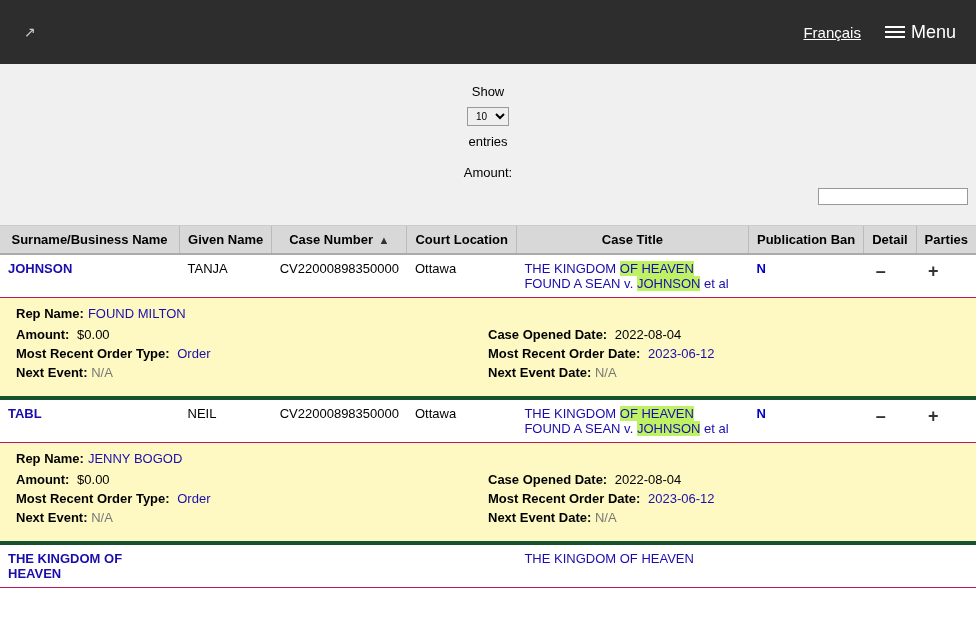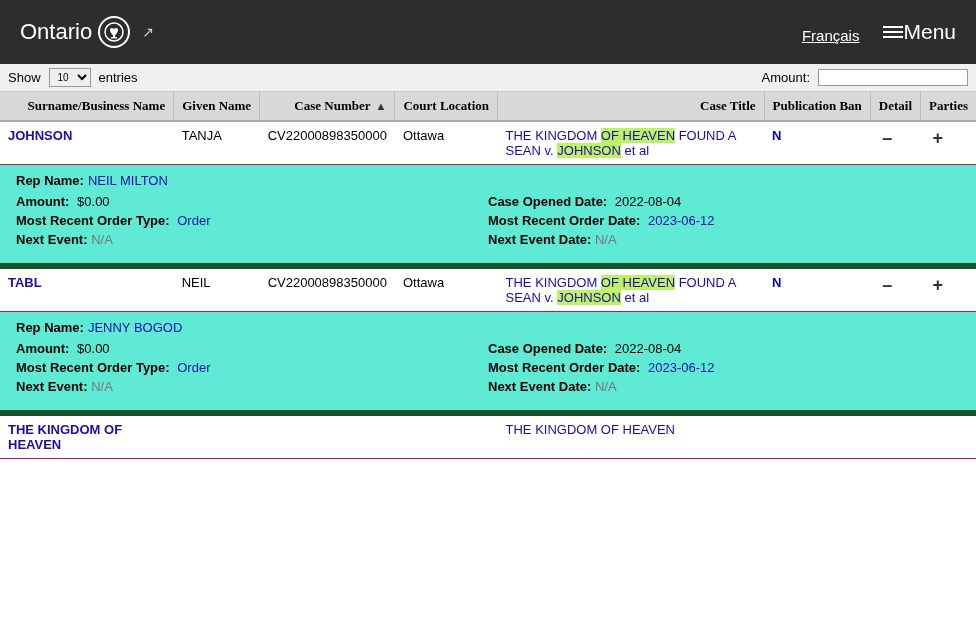--- a/index.html
+++ b/index.html
@@ -40,60 +40,62 @@
       color: #fff;
       font-size: 14px;
     }
     .external-link-icon {
       color: #ccc;
       font-size: 14px;
       margin-left: 4px;
     }
     .header-right {
       display: flex;
-      align-items: flex-end;
+      align-items: center;
       gap: 24px;
     }
     .francais-btn {
       color: #fff;
       font-size: 15px;
       background: none;
       border: none;
       cursor: pointer;
       text-decoration: underline;
     }
     .menu-btn {
       color: #fff;
-      font-size: 21px;
+      font-size: 18px;
       background: none;
       border: none;
       cursor: pointer;
       display: flex;
       align-items: center;
+      gap: 6px;
     }
     .hamburger {
       display: flex;
       flex-direction: column;
       gap: 3px;
     }
     .hamburger span {
       display: block;
       width: 20px;
       height: 2px;
       background: #fff;
     }
 
     
     .controls-bar {
       background: #f0f0f0;
-      padding: 4px 8px;
+      padding: 20px 8px;
       display: flex;
       align-items: center;
       gap: 8px;
       border-bottom: 1px solid #ccc;
+      flex-direction: column;
     }
     .controls-bar input, .controls-bar select {
       border: 1px solid #999;
       padding: 2px 4px;
       font-size: 10px;
     }
     .controls-bar .show-label { font-size: 13px; }
     .search-input {
       margin-left: auto;
       border: 1px solid #999;
@@ -105,28 +107,27 @@
     
     .data-table {
       width: 100%;
       border-collapse: collapse;
     }
     .data-table thead tr {
       background: #d8d8d8;
     }
     .data-table thead th {
       padding: 6px 8px;
-      text-align: right;
+      text-align: center;
       font-weight: bold;
       font-size: 13px;
       border-right: 1px solid #bbb;
       border-bottom: 2px solid #aaa;
       vertical-align: bottom;
       white-space: nowrap;
-      font-family: Liberation Serif, serif;
     }
     .data-table thead th:last-child { border-right: none; }
 
     
     .sort-arrow {
       color: #333;
       font-size: 11px;
       margin-left: 2px;
     }
 
@@ -134,22 +135,22 @@
     .data-table tbody tr.main-row {
       background: #fff;
       border-bottom: 1px solid #be185d;
     }
     .data-table tbody tr.main-row td {
       padding: 6px 8px;
       vertical-align: top;
       font-size: 13px;
     }
     .data-table tbody tr.detail-row {
-      background: #5eead4;
-      border-bottom: 6px solid #14532d;
+      background: #fef9c3;
+      border-bottom: 4px solid #14532d;
     }
     .data-table tbody tr.detail-row td {
       padding: 0;
     }
 
     .name-link {
       color: #1a0dab;
       text-decoration: none;
       font-weight: bold;
     }
@@ -217,31 +218,20 @@
     .partial-row td {
       padding: 6px 8px;
       font-size: 13px;
     }
   </style>
 </head>
 <body>
 
 <header class="header">
   <div class="header-left">
-    <div class="ontario-logo">
-      <span class="ontario-text">Ontario</span>
-      <div class="ontario-icon">
-        <svg width="20" height="20" viewBox="0 0 20 20" fill="none">
-          <circle cx="10" cy="10" r="9" stroke="white" stroke-width="1.5" fill="none"></circle>
-          <path d="M10 14 C10 14 6 11 6 8 C6 6 8 5 10 7 C12 5 14 6 14 8 C14 11 10 14 10 14Z" fill="white"></path>
-          <rect x="9" y="13" width="2" height="3" fill="white"></rect>
-          <rect x="7" y="15" width="6" height="1.5" fill="white"></rect>
-        </svg>
-      </div>
-    </div>
     <span class="external-link-icon">↗</span>
   </div>
   <div class="header-right">
     <button class="francais-btn">Français</button>
     <button class="menu-btn">
       <div class="hamburger">
         <span></span>
           <span></span>
           <span></span>
       </div>
@@ -304,21 +294,21 @@
     <td><a href="#" class="case-title-link"><span>THE KINGDOM </span><span class="highlight">OF HEAVEN</span><span> FOUND A SEAN v. </span><span class="highlight">JOHNSON</span><span> et al</span></a></td>
     <td><span class="pub-ban-n">N</span></td>
     <td><button class="action-btn">–</button></td>
     <td><button class="action-btn">+</button></td>
   </tr>
       <tr class="detail-row">
     <td colspan="8">
       <div class="detail-panel">
         <div class="rep-row">
           <span class="field-label">Rep Name:</span>
-          <a href="#" class="field-value-link">NEIL MILTON</a>
+          <a href="#" class="field-value-link">FOUND MILTON</a>
         </div>
         <div class="detail-row-inner">
           <div class="detail-col">
             <span class="field-label">Amount:</span>
             <span class="field-value">$0.00</span>
           </div>
           <div class="detail-col">
             <span class="field-label">Case Opened Date:</span>
             <span class="field-value">2022-08-04</span>
           </div>

